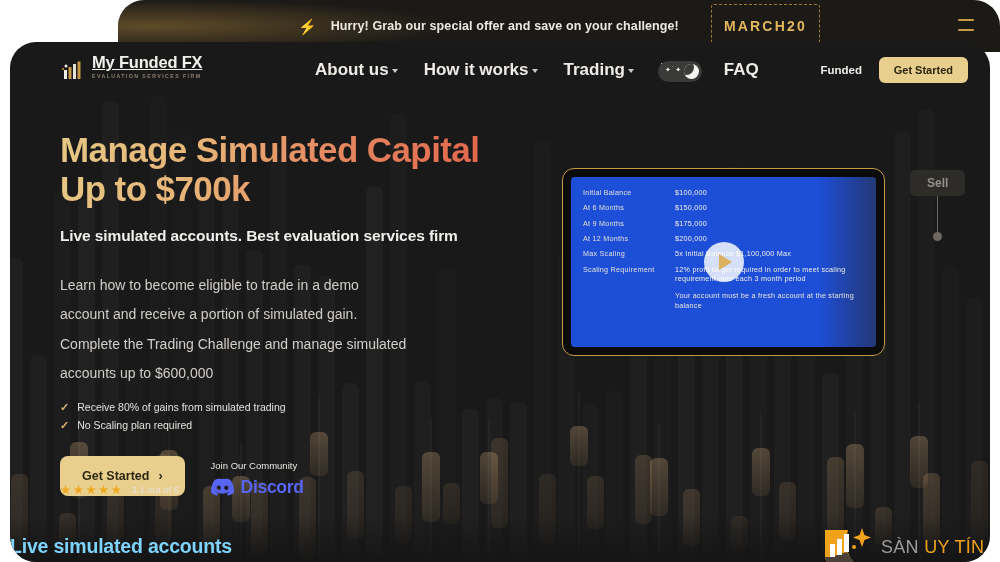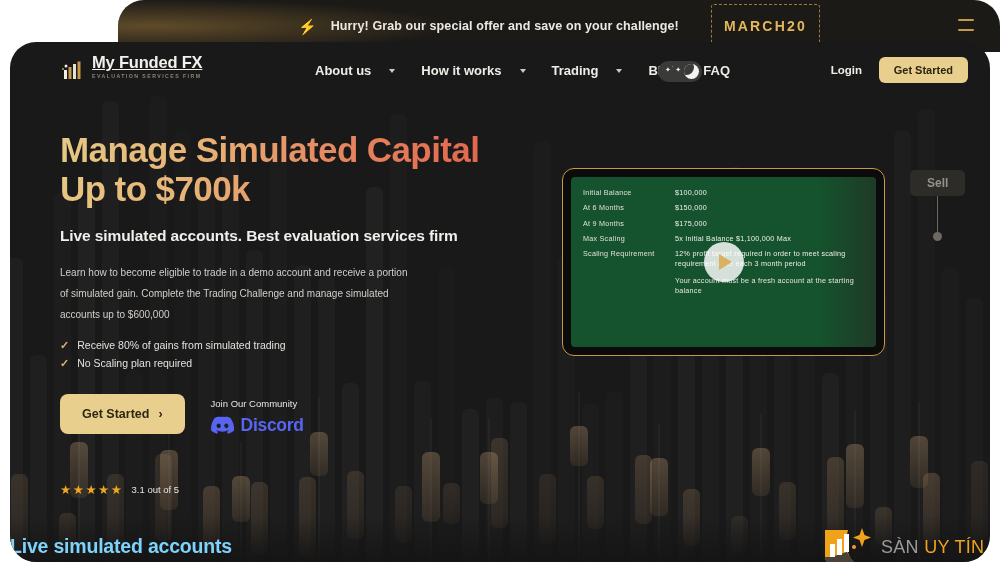--- a/index.html
+++ b/index.html
@@ -55,21 +55,21 @@
     position:absolute; left:0; top:0; width:100%; height:56px;
     display:flex; align-items:center; z-index:6;
   }
   #logo{ position:absolute; left:50px; top:12px; display:flex; align-items:flex-start; gap:6px;}
   #logo-mark{ width:26px; height:26px; position:relative; margin-top:3px; }
   #logo-text{ display:flex; flex-direction:column; }
   #logo-title{ color:#f2f0ec; font-size:16.5px; font-weight:bold; letter-spacing:-.2px; line-height:1.05;text-decoration:underline;}
   #logo-sub{ color:#8e8376; font-size:5.2px; letter-spacing:1.45px; margin-top:2px; font-weight:bold;}
 
   #nav-links{ position:absolute; left:305px; top:0; height:56px; display:flex; align-items:center; gap:26px;}
-  .nav-item{ display:flex; align-items:center; gap:18px; color:#efece7; font-size:13px; font-weight:bold; cursor:pointer;}
+  .nav-item{ display:flex; align-items:center; gap:3px; color:#efece7; font-size:17px; font-weight:bold; cursor:pointer;}
   .caret{ width:0;height:0;border-left:3.5px solid transparent;border-right:3.5px solid transparent;
           border-top:4px solid #cfcbc4; margin-top:1px;}
   #theme-toggle{
     position:absolute; left:648px; top:19px; width:44px; height:21px; border-radius:11px;
     background:#3a3a38; display:flex; align-items:center; justify-content:flex-end; padding:0 3px;
     cursor:pointer;
   }
   #theme-toggle .stars{ position:absolute; left:7px; top:5px; color:#efefef; font-size:7px; letter-spacing:1px;}
   #theme-toggle .moon{
     width:15px; height:15px; border-radius:50%; background:#f6f4f0; position:relative; overflow:hidden;
@@ -86,21 +86,21 @@
   }
 
   
   #hero-left{ position:absolute; left:50px; top:88px; width:420px; z-index:5;}
   #headline{
     font-size:35px; font-weight:bold; line-height:1.12; letter-spacing:-.6px;
     background:linear-gradient(100deg,#e6c884 0%,#e7b477 32%,#e58a62 62%,#e2654b 100%);
     -webkit-background-clip:text; background-clip:text; color:transparent;
   }
   #subhead{ margin-top:17px; color:#f1efec; font-size:15.5px; font-weight:bold; line-height:1.42; letter-spacing:-.1px;}
-  #body-copy{ margin-top:16px; color:#d2cec9; font-size:10px; line-height:2.08; max-width:350px;}
+  #body-copy{ margin-top:24px; color:#d2cec9; font-size:14px; line-height:2.08; max-width:350px;}
   #bullets{ margin-top:13px; display:flex; flex-direction:column; gap:5px;}
   .bullet{ display:flex; align-items:center; gap:8px; color:#e4e1dc; font-size:10.5px;}
   .check{ color:#d3b072; font-size:11px; font-weight:bold;}
   #cta-row{ margin-top:24px; display:flex; align-items:flex-start; gap:26px;}
   #get-started-hero{
     background:#e9cf8e; color:#2d2712; border:none; border-radius:8px;
     font-size:12.5px; font-weight:bold; padding:13px 22px; display:flex; align-items:center; gap:9px;
     cursor:pointer;
   }
   #community{ padding-top:4px;}
@@ -109,21 +109,21 @@
   #discord-word{ color:#5865f2; font-size:17.5px; font-weight:bold; letter-spacing:-.3px;}
   #rating{ position:absolute; left:50px; top:440px; display:flex; align-items:center; gap:8px; z-index:5;}
   #stars{ color:#f0a81e; font-size:12.5px; letter-spacing:1.5px;}
   #rating-text{ color:#e5e2dd; font-size:9.5px;}
 
   
   #video-card{
     position:absolute; left:552px; top:126px; width:323px; height:188px;
     border:1.4px solid #c79a46; border-radius:12px; background:#0b0b0c; overflow:hidden; z-index:5;
   }
-  #video-inner{ position:absolute; inset:8px; background:#14532d; border-radius:4px; overflow:hidden;}
+  #video-inner{ position:absolute; inset:8px; background:#1d4ed8; border-radius:4px; overflow:hidden;}
   #spec-table{ position:absolute; left:12px; top:11px; width:292px; font-size:7.2px; color:#e7e4df;}
   .spec-row{ display:flex; margin-bottom:5.6px; line-height:1.35; letter-spacing:.25px;}
   .spec-key{ width:92px; flex:0 0 92px; color:#e2dfda;}
   .spec-val{ flex:1; color:#f0eeea;}
   .spec-note{ margin-top:7px; margin-left:92px; color:#e8e5e0; font-size:7.2px; line-height:1.45; letter-spacing:.25px;}
   #play-button{
     position:absolute; left:50%; top:50%; transform:translate(-50%,-50%);
     width:40px; height:40px; border-radius:50%; background:rgba(255,255,255,.82);
     display:flex; align-items:center; justify-content:center; cursor:pointer;
   }
@@ -298,21 +298,21 @@
       <div class="nav-item">
         <span>FAQ</span>
       </div>
     </div>
 
     <div id="theme-toggle">
       <span class="stars">✦˙✦</span>
       <span class="moon"></span>
     </div>
 
-    <div id="login-link">Login</div>
+    <div id="login-link">Funded</div>
     <button id="get-started-nav">Get Started</button>
   </div>
 
   <div id="hero-left">
     <h1 id="headline">Manage Simulated Capital Up to $700k</h1>
     <div id="subhead">Live simulated accounts. Best evaluation services firm</div>
     <div id="body-copy">Learn how to become eligible to trade in a demo account and receive a portion of simulated gain. Complete the Trading Challenge and manage simulated accounts up to $600,000</div>
 
     <div id="bullets">
       <div class="bullet">
@@ -363,20 +363,24 @@
           </div>
           <div class="spec-row">
             <div class="spec-key">At 6 Months</div>
             <div class="spec-val">$150,000</div>
           </div>
           <div class="spec-row">
             <div class="spec-key">At 9 Months</div>
             <div class="spec-val">$175,000</div>
           </div>
           <div class="spec-row">
+            <div class="spec-key">At 12 Months</div>
+            <div class="spec-val">$200,000</div>
+          </div>
+          <div class="spec-row">
             <div class="spec-key">Max Scaling</div>
             <div class="spec-val">5x Initial Balance $1,100,000 Max</div>
           </div>
           <div class="spec-row">
             <div class="spec-key">Scaling Requirement</div>
             <div class="spec-val">12% profit target required in order to meet scaling requirement over each 3 month period</div>
           </div>
           <div class="spec-note">Your account must be a fresh account at the starting balance</div>
         </div>
     </div>

